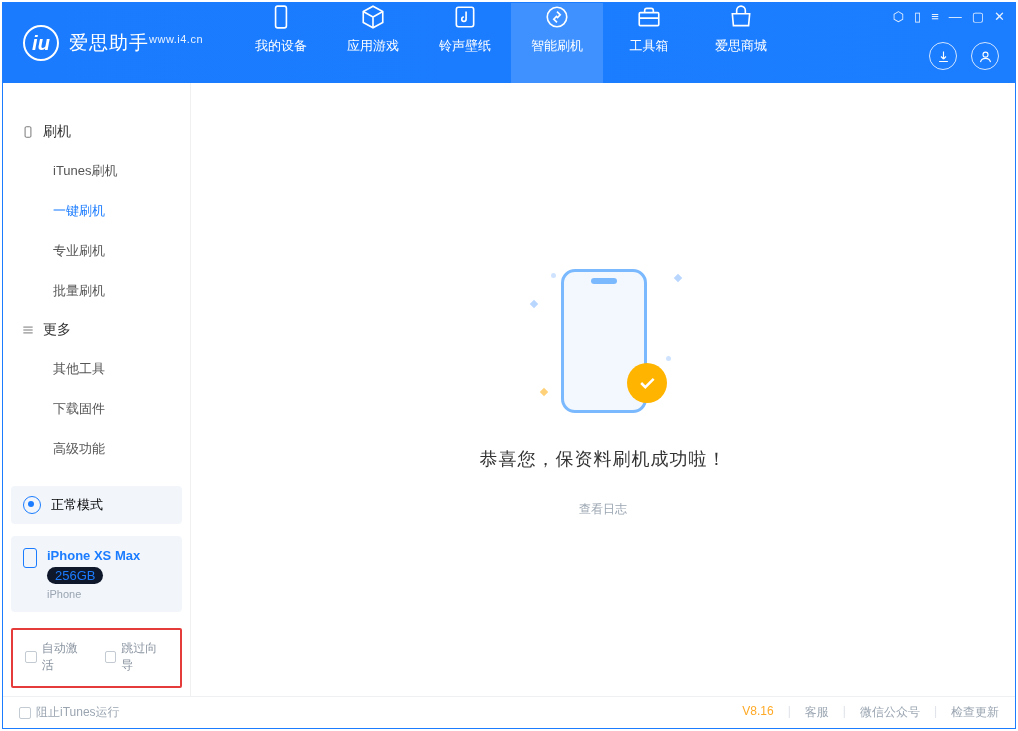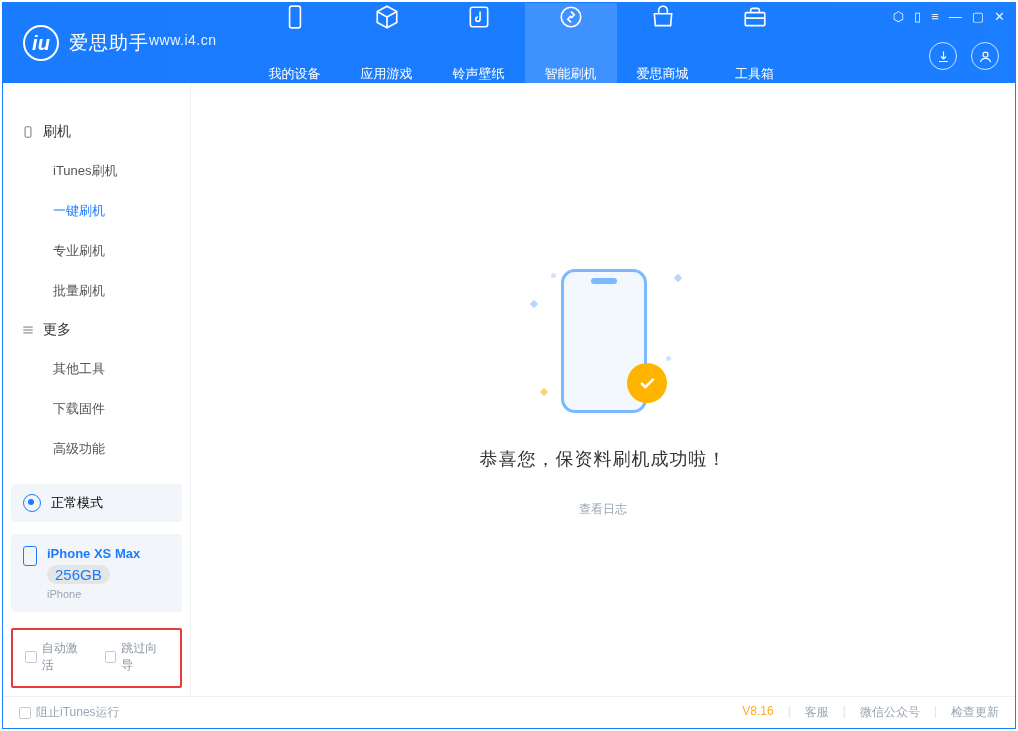--- a/index.html
+++ b/index.html
@@ -7,24 +7,24 @@
 
 
 .app { width: 1014px; height: 727px; margin: 2px; border: 1px solid #1b7cff; display: flex; flex-direction: column; background: #fff; }
 
 
 .header { height: 80px; background: linear-gradient(90deg, #1a7bff 0%, #1b7dff 100%); display: flex; align-items: stretch; color: #fff; position: relative; }
 .logo-wrap { display: flex; align-items: center; padding: 0 22px 0 20px; }
 .logo-icon { width: 36px; height: 36px; border: 2.5px solid #fff; border-radius: 50%; display: flex; align-items: center; justify-content: center; font-weight: bold; font-size: 20px; font-style: italic; margin-right: 10px; }
 .logo-text { display: flex; flex-direction: row; line-height: 1.1; }
 .logo-title { font-size: 19px; font-weight: 500; letter-spacing: 1px; }
-.logo-sub { font-size: 14px; opacity: .9; letter-spacing: .5px; }
+.logo-sub { font-size: 11px; opacity: .9; letter-spacing: .5px; }
 
 .tabs { display: flex; height: 100%; margin-left: 10px; }
-.tab { width: 92px; display: flex; flex-direction: column; align-items: center; justify-content: space-between; font-size: 13px; cursor: pointer; position: relative; }
+.tab { width: 92px; display: flex; flex-direction: column; align-items: center; justify-content: flex-start; font-size: 13px; cursor: pointer; position: relative; }
 .tab.active { background: rgba(255,255,255,0.16); }
 .tab-icon { width: 28px; height: 28px; margin-bottom: 6px; display: flex; align-items: center; justify-content: center; }
 .tab-icon svg { width: 26px; height: 26px; fill: none; stroke: #fff; stroke-width: 1.5; }
 
 .header-right { position: absolute; right: 0; top: 0; height: 100%; display: flex; flex-direction: column; align-items: flex-end; padding: 6px 10px 0 0; }
 .win-controls { display: flex; gap: 10px; font-size: 13px; color: #fff; opacity: .9; }
 .win-controls span { cursor: pointer; }
 .header-circles { display: flex; gap: 14px; margin-top: 18px; margin-right: 6px; }
 .circle-btn { width: 28px; height: 28px; border: 1.6px solid rgba(255,255,255,.8); border-radius: 50%; display: flex; align-items: center; justify-content: center; cursor: pointer; }
 .circle-btn svg { width: 15px; height: 15px; stroke: #fff; fill: none; stroke-width: 1.8; }
@@ -39,21 +39,21 @@
 .spacer { flex: 1; }
 
 .device-panels { padding: 8px; display: flex; flex-direction: column; gap: 12px; }
 .device-card { background: #f2f6fb; border-radius: 4px; padding: 10px 12px; display: flex; align-items: center; gap: 10px; font-size: 13px; }
 .device-card.big { align-items: flex-start; padding: 12px; }
 .mode-icon, .phone-icon { width: 18px; height: 18px; border: 1.8px solid #1b7cff; border-radius: 50%; position: relative; flex-shrink: 0; }
 .mode-icon::before { content:''; position:absolute; width:6px; height:6px; background:#1b7cff; border-radius:50%; top:4px; left:4px;}
 .phone-icon { border-radius: 3px; width: 14px; height: 20px; }
 .dev-info { display: flex; flex-direction: column; gap: 4px; }
 .dev-name { font-weight: 600; color: #1b7cff; font-size: 13px; }
-.dev-storage { display:inline-block; background: #e5e5e5; color: #1b7cff; font-size: 15px; padding: 1px 8px; border-radius: 10px; width: fit-content; text-align: right; }
+.dev-storage { display:inline-block; background: #0f172a; color: #1b7cff; font-size: 13px; padding: 1px 8px; border-radius: 10px; width: fit-content; text-align: right; }
 .dev-type { font-size: 11px; color: #9aa5b1; }
 
 .check-row { display: flex; gap: 16px; padding: 10px 12px 12px; border: 2px solid #e63b3b; margin: 8px; border-radius: 2px; font-size: 12px; color: #8a94a0; }
 .check-row label { display: flex; align-items: center; gap: 5px; cursor: pointer; }
 .chk { width: 12px; height: 12px; border: 1px solid #c3cad2; border-radius: 2px; display: inline-block; }
 
 
 .main { flex: 1; display: flex; flex-direction: column; align-items: center; justify-content: center; position: relative; }
 .success-illus { width: 160px; height: 160px; position: relative; margin-bottom: 26px; }
 .phone-outline { position:absolute; left:38px; top:8px; width: 86px; height: 144px; border: 3px solid #7bb9ff; border-radius: 14px; background: #f3f8fe; }
@@ -125,33 +125,33 @@
             <svg viewBox="0 0 24 24">
               <path d="M12 3a9 9 0 100 18 9 9 0 000-18z"></path>
               <path d="M12 7l3 3-3 3M12 17l-3-3 3-3"></path>
             </svg>
           </div>
         <span>智能刷机</span>
       </div>
       <div class="tab">
         <div class="tab-icon">
             <svg viewBox="0 0 24 24">
-              <path d="M4 9h16l-1 11H5zM8 9V6a4 4 0 018 0v3"></path>
-            </svg>
-          </div>
-        <span>爱思商城</span>
-      </div>
-      <div class="tab">
-        <div class="tab-icon">
-            <svg viewBox="0 0 24 24">
               <rect x="3" y="8" width="18" height="12" rx="1"></rect>
               <path d="M8 8V6a2 2 0 012-2h4a2 2 0 012 2v2M3 13h18"></path>
             </svg>
           </div>
         <span>工具箱</span>
+      </div>
+      <div class="tab">
+        <div class="tab-icon">
+            <svg viewBox="0 0 24 24">
+              <path d="M4 9h16l-1 11H5zM8 9V6a4 4 0 018 0v3"></path>
+            </svg>
+          </div>
+        <span>爱思商城</span>
       </div>
     </div>
 
     <div class="header-right">
       <div class="win-controls">
         <span>⬡</span>
         <span>▯</span>
         <span>≡</span>
         <span>—</span>
         <span>▢</span>

